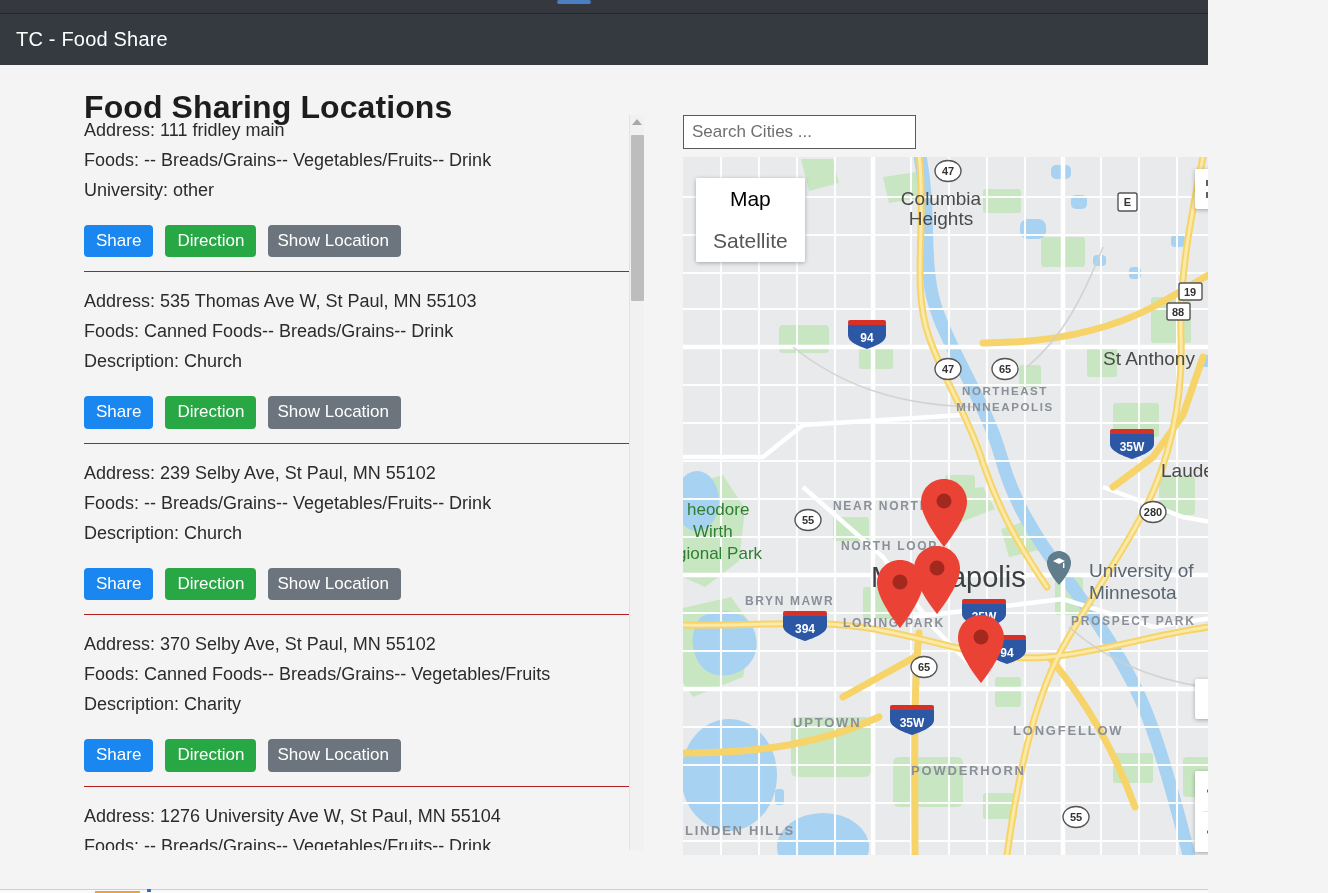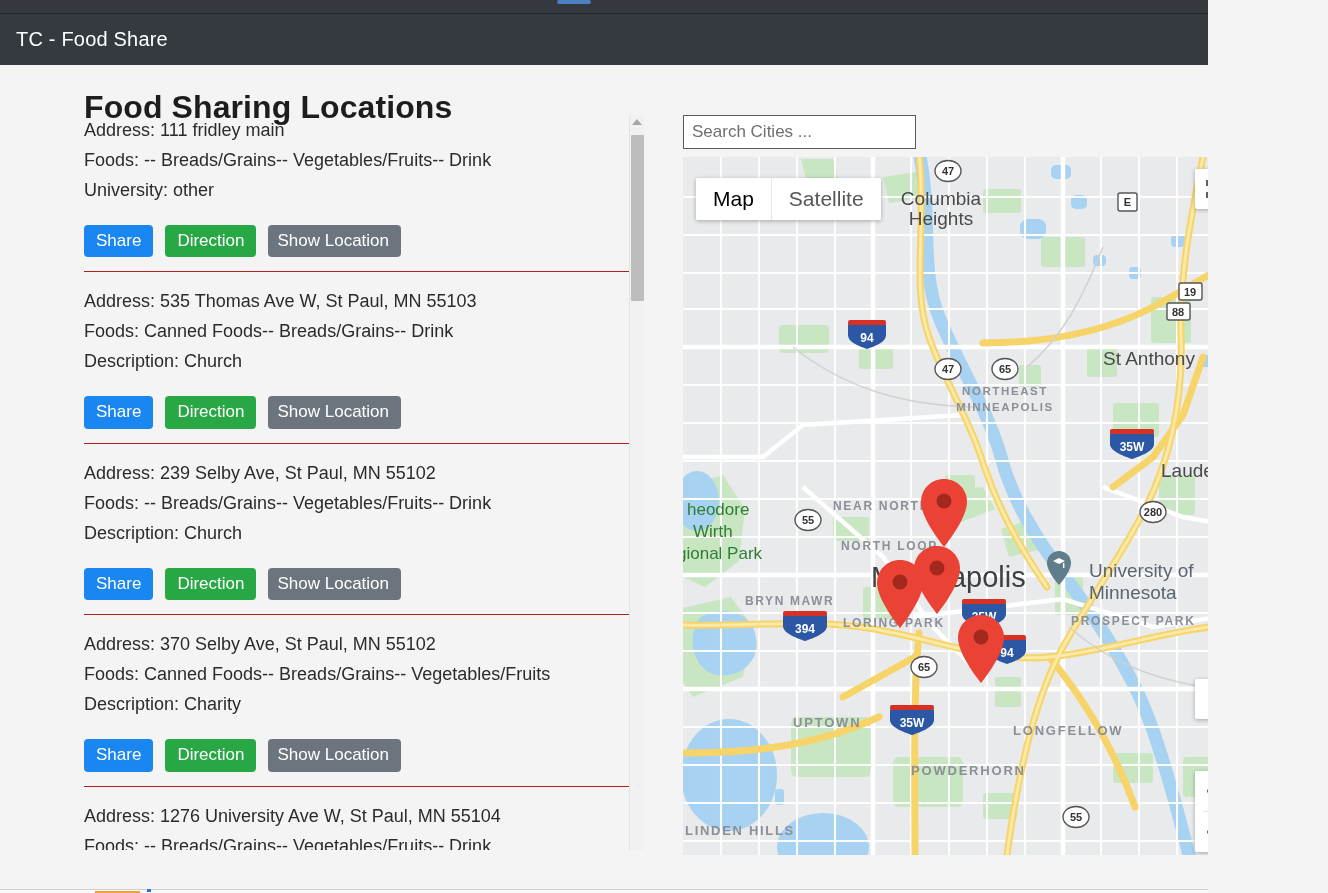--- a/index.html
+++ b/index.html
@@ -191,20 +191,21 @@
 
   
   .map-type-ctl {
     position: absolute;
     left: 13px; top: 21px;
     display: flex;
     background: #ffffff;
     border-radius: 2px;
     box-shadow: 0 1px 4px rgba(0,0,0,.3);
     overflow: hidden;
+    flex-direction: column;
   }
   .map-type-btn {
     font-size: 21px;
     font-family: "Liberation Sans", sans-serif;
     padding: 9px 17px;
     background: #ffffff;
     border: none;
     cursor: pointer;
     color: #565656;
     white-space: nowrap;

